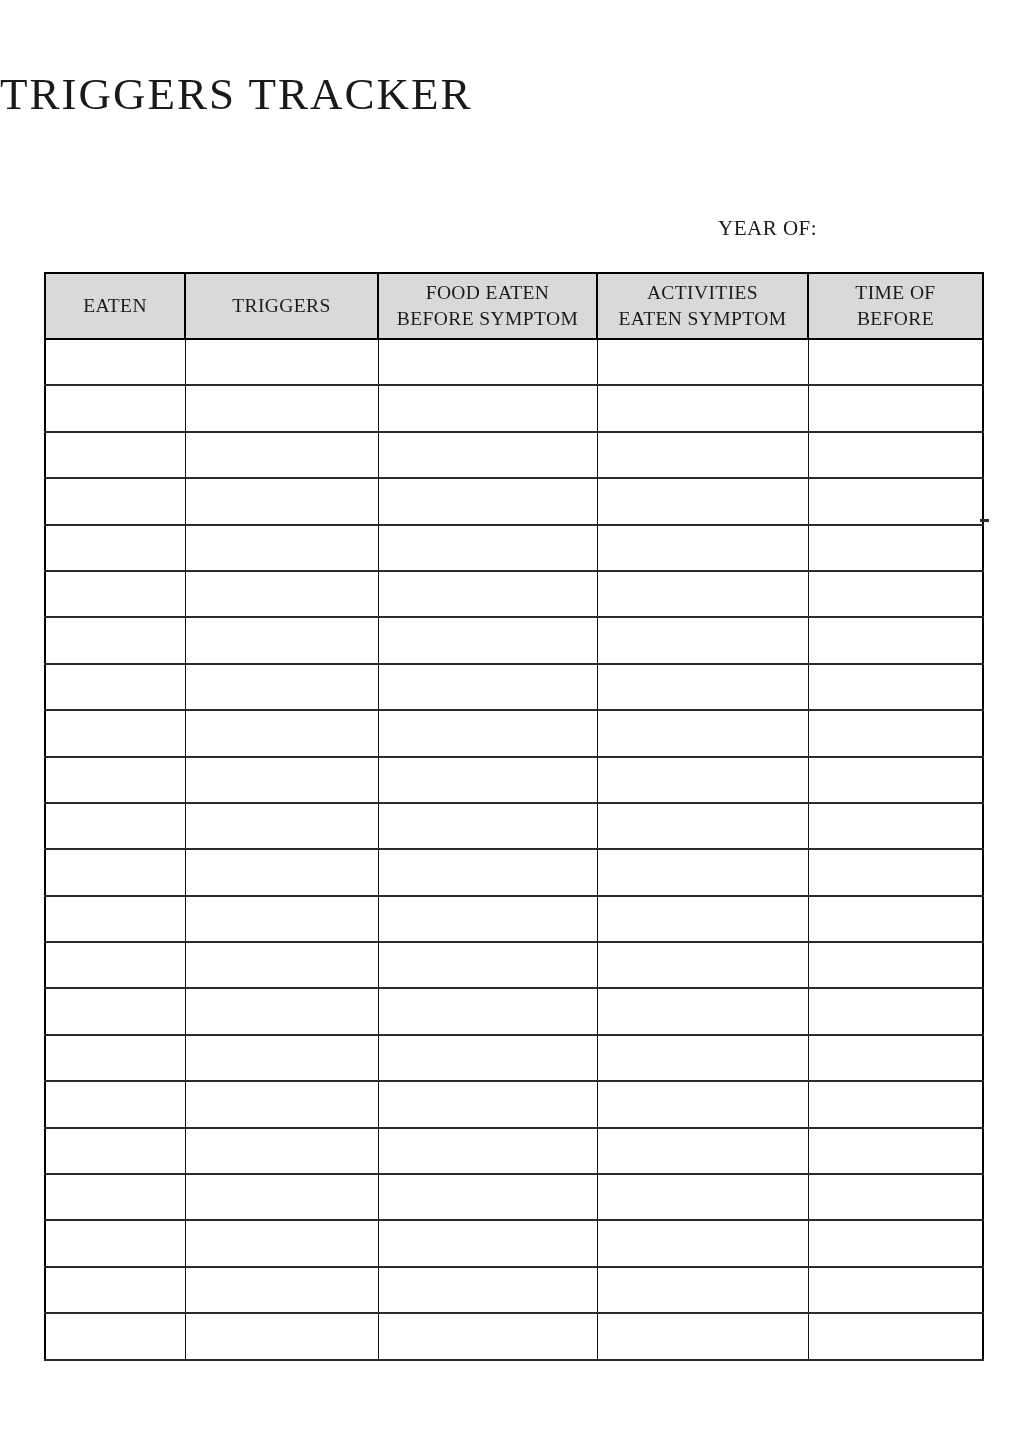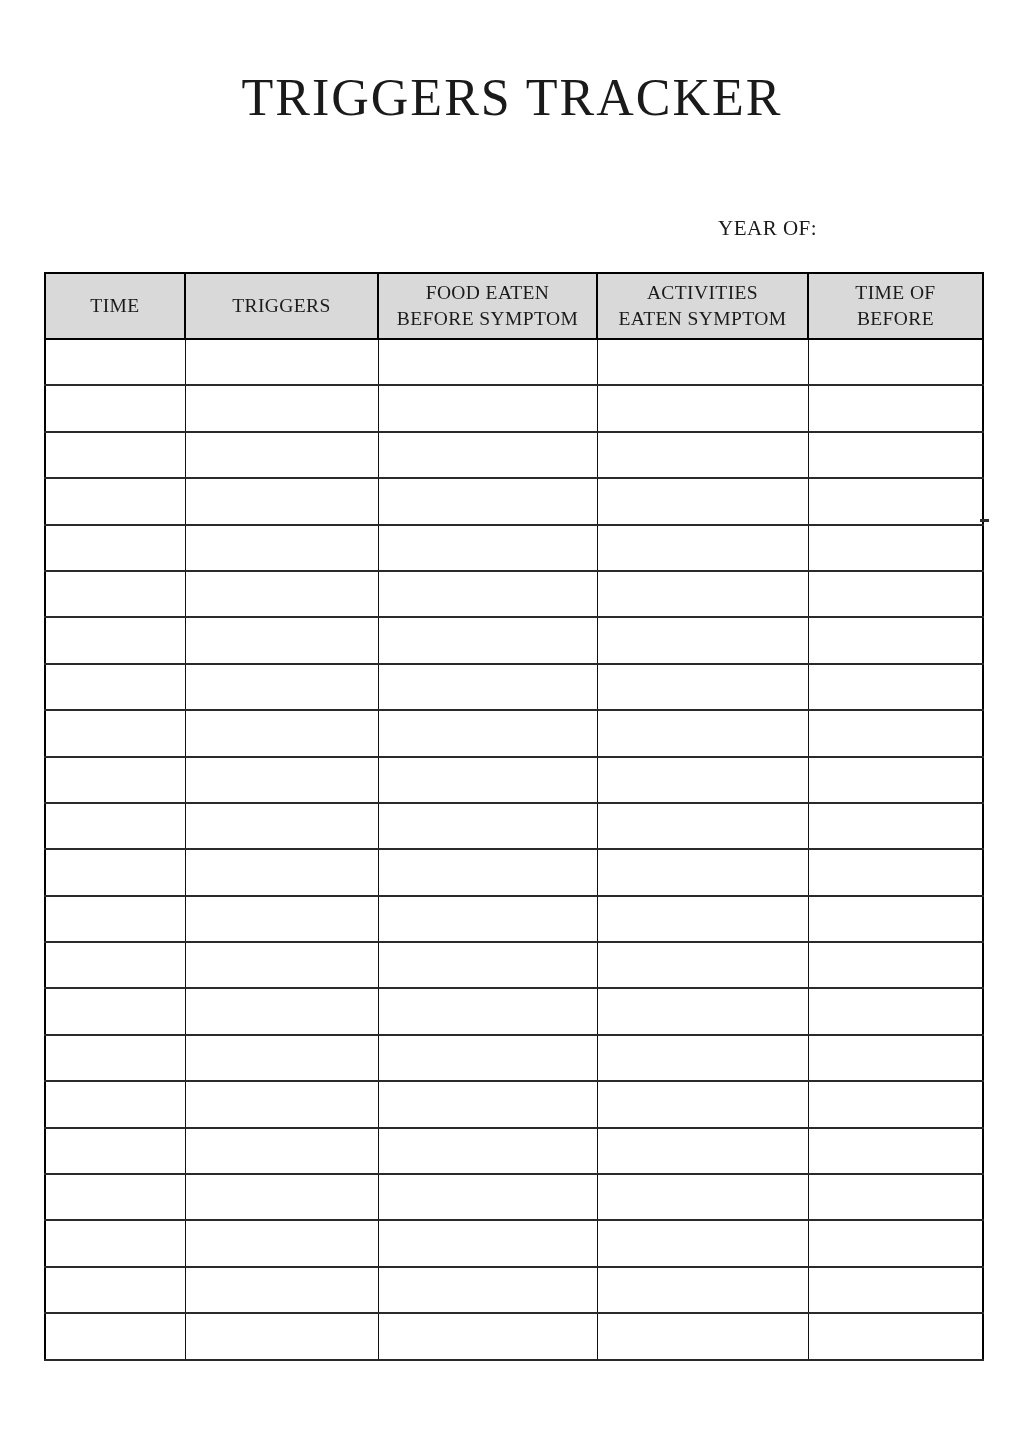--- a/index.html
+++ b/index.html
@@ -14,22 +14,21 @@
     background: var(--page-bg, #ffffff);
     font-family: "Liberation Serif", "DejaVu Serif", serif;
     color: var(--text-color, #1a1a1a);
     overflow: hidden;
   }
   .title {
     position: absolute;
     top: 72px;
     left: 0;
     width: 100%;
-    text-align: center;
-    font-size: 52px;
+    font-size: 45px;
     line-height: 1;
     font-weight: normal;
     letter-spacing: 2px;
     color: var(--text-color, #161616);
     margin: 0;
   }
   .year-of {
     position: absolute;
     top: 216px;
     left: 718px;
@@ -95,21 +94,21 @@
   <table class="tracker">
     <colgroup>
       <col class="c1">
         <col class="c2">
         <col class="c3">
         <col class="c4">
         <col class="c5">
     </colgroup>
     <thead>
       <tr>
-        <th>TIME</th>
+        <th>EATEN</th>
         <th>TRIGGERS</th>
         <th>FOOD EATEN
 BEFORE SYMPTOM</th>
         <th>ACTIVITIES
 EATEN SYMPTOM</th>
         <th>TIME OF
 BEFORE</th>
       </tr>
     </thead>
     <tbody>

